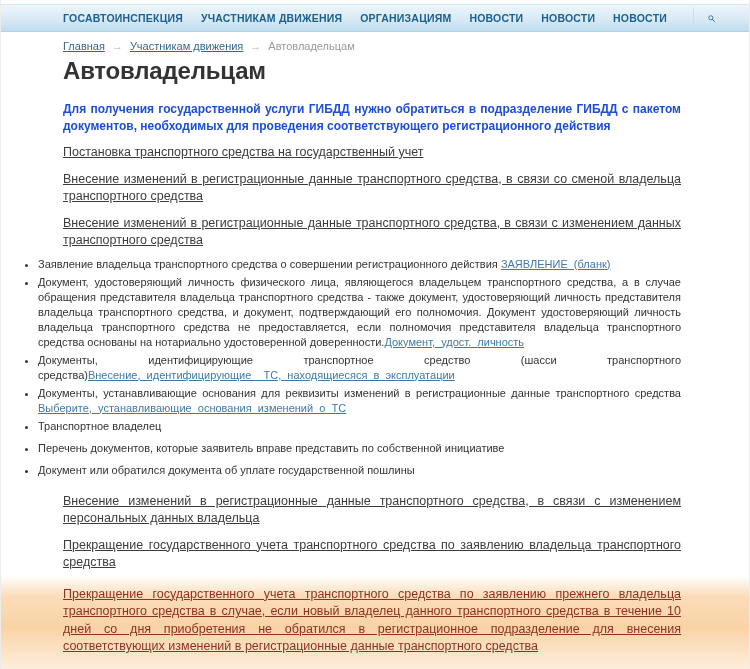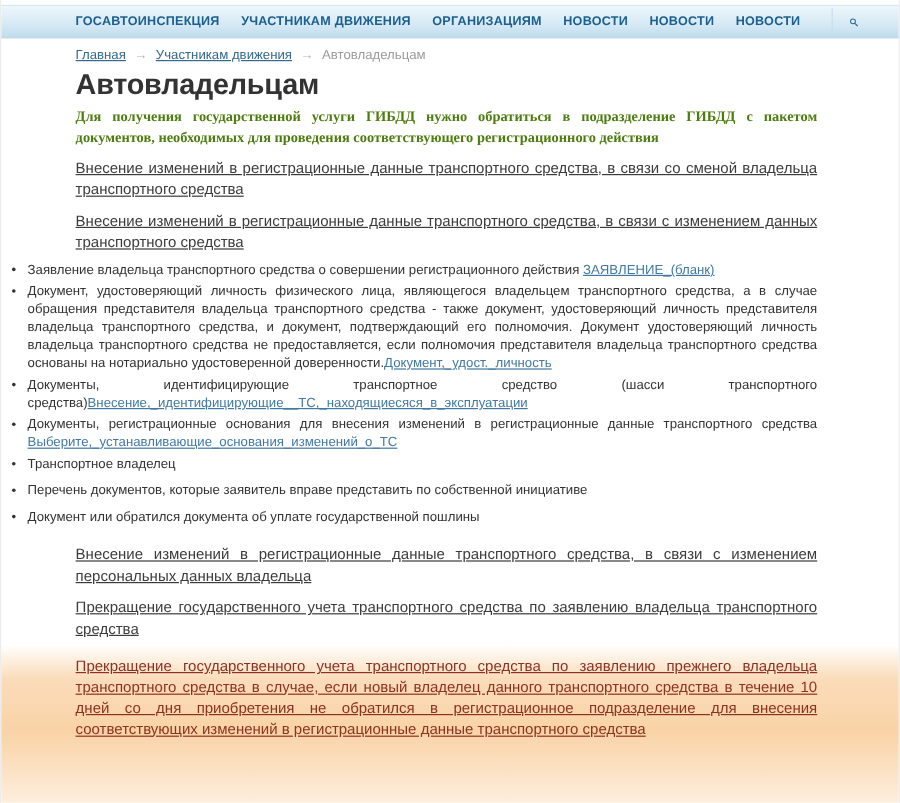--- a/index.html
+++ b/index.html
@@ -39,28 +39,28 @@
   main {
     flex:1; min-height:0;
     display:flex; flex-direction:column;
   }
   .pad { padding-left:62px; padding-right:68px; }
   .breadcrumb { margin-top:8px; font-size:11px; display:flex; align-items:center; gap:7px; }
   .breadcrumb a { color:#33688f; text-decoration:underline; cursor:pointer; }
   .breadcrumb .sep { color:#b5b5b5; font-size:11px; }
   .breadcrumb .current { color:#9a9a9a; }
   h1 { margin-top:5px; font-size:24px; font-weight:bold; color:#333; letter-spacing:-0.2px; }
-  .intro { margin-top:4px; font-size:12px; font-weight:bold; line-height:17px; text-align:justify; color:#4d7c0f;font-family:Liberation Serif, serif; }
+  .intro { margin-top:16px; font-size:12px; font-weight:bold; line-height:17px; text-align:justify; color:#1d4ed8; }
   .instruction { margin-top:7px; font-size:11px; font-weight:bold; color:#2f2f2f; }
   a.action {
     display:block; margin-top:9px;
     font-size:12.5px; line-height:17.5px;
     color:#3c3c3c; text-decoration:underline; text-align:justify; cursor:pointer;
   }
-  ul.docs { margin-top:7px; padding-left:22px; list-style:disc; }
+  ul.docs { margin-top:7px; padding-left:37px; list-style:disc; }
   ul.docs li {
     font-size:11px; line-height:15px; text-align:justify;
     margin-bottom:3px; color:#333;
   }
   ul.docs li.spaced { margin-top:7px; }
   ul.docs li.bold { font-weight:normal; }
   a.inline-link { color:#4179a3; text-decoration:underline; cursor:pointer; }
   
   .highlight {
     flex:1; min-height:0; overflow:hidden;
@@ -100,28 +100,29 @@
     <a href="#">Участникам движения</a>
     <span class="sep">→</span>
     <span class="current">Автовладельцам</span>
   </nav>
 
   <h1 class="pad">Автовладельцам</h1>
 
   <p class="intro pad">Для получения государственной услуги ГИБДД нужно обратиться в подразделение ГИБДД с пакетом документов, необходимых для проведения соответствующего регистрационного действия</p>
 
 
+  <a href="#" class="action pad">Постановка транспортного средства на государственный учет</a>
   <a href="#" class="action pad">Внесение изменений в регистрационные данные транспортного средства, в связи со сменой владельца транспортного средства</a>
   <a href="#" class="action pad">Внесение изменений в регистрационные данные транспортного средства, в связи с изменением данных транспортного средства</a>
 
   <ul class="docs pad">
     <li><span>Заявление владельца транспортного средства о совершении регистрационного действия </span><a href="#" class="inline-link">ЗАЯВЛЕНИЕ_(бланк)</a></li>
     <li><span>Документ, удостоверяющий личность физического лица, являющегося владельцем транспортного средства, а в случае обращения представителя владельца транспортного средства - также документ, удостоверяющий личность представителя владельца транспортного средства, и документ, подтверждающий его полномочия. Документ удостоверяющий личность владельца транспортного средства не предоставляется, если полномочия представителя владельца транспортного средства основаны на нотариально удостоверенной доверенности.</span><a href="#" class="inline-link">Документ,_удост._личность</a></li>
     <li><span>Документы, идентифицирующие транспортное средство (шасси транспортного средства)</span><a href="#" class="inline-link">Внесение,_идентифицирующие__ТС,_находящиесяся_в_эксплуатации</a></li>
-    <li><span>Документы, регистрационные основания для внесения изменений в регистрационные данные транспортного средства </span><a href="#" class="inline-link">Выберите,_устанавливающие_основания_изменений_о_ТС</a></li>
+    <li><span>Документы, устанавливающие основания для реквизиты изменений в регистрационные данные транспортного средства </span><a href="#" class="inline-link">Выберите,_устанавливающие_основания_изменений_о_ТС</a></li>
     <li>Транспортное владелец</li>
     <li class="bold spaced">Перечень документов, которые заявитель вправе представить по собственной инициативе</li>
     <li class="spaced">Документ или обратился документа об уплате государственной пошлины</li>
   </ul>
 
   <a href="#" class="action pad" style="margin-top:12px">Внесение изменений в регистрационные данные транспортного средства, в связи с изменением персональных данных владельца</a>
   <a href="#" class="action pad">Прекращение государственного учета транспортного средства по заявлению владельца транспортного средства</a>
 
   <section class="highlight">
     <a href="#" class="action">Прекращение государственного учета транспортного средства по заявлению прежнего владельца транспортного средства в случае, если новый владелец данного транспортного средства в течение 10 дней со дня приобретения не обратился в регистрационное подразделение для внесения соответствующих изменений в регистрационные данные транспортного средства</a>

